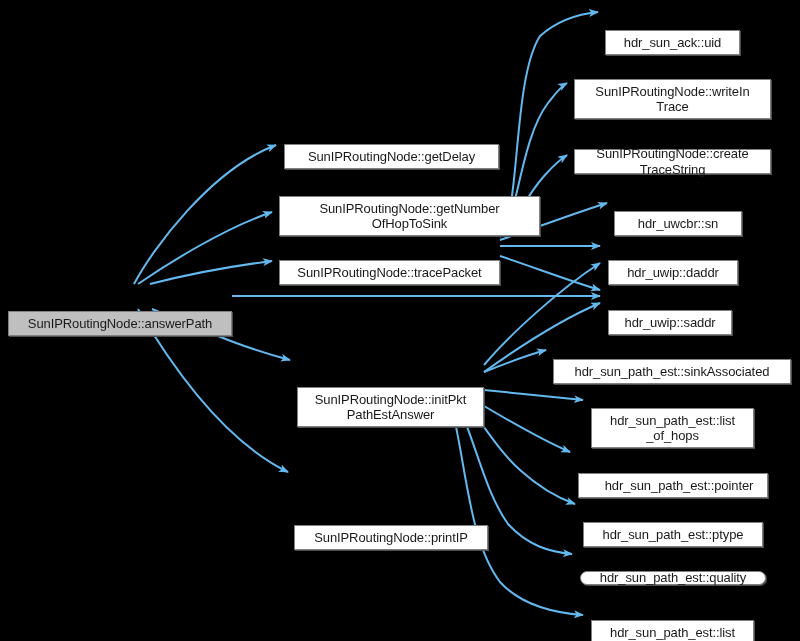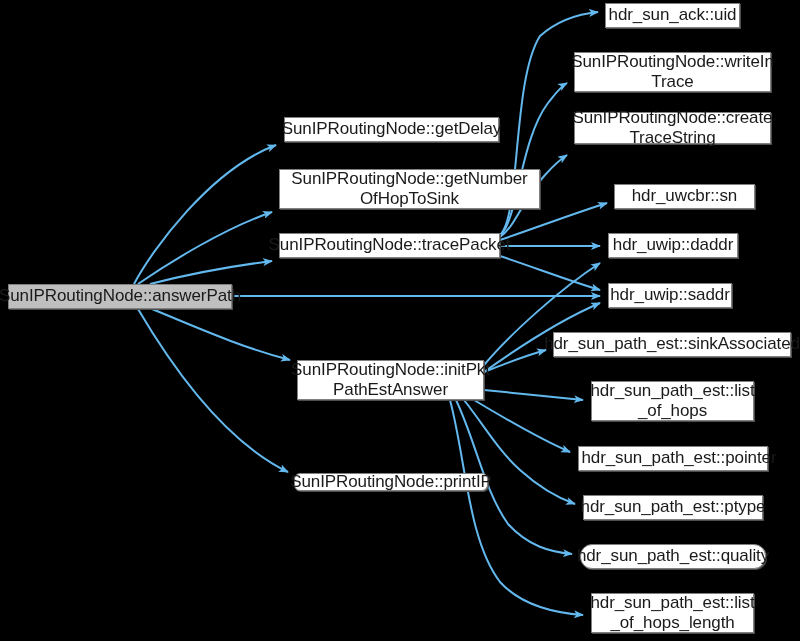--- a/index.html
+++ b/index.html
@@ -27,26 +27,27 @@
   .node {
     position: absolute;
     box-sizing: border-box;
     display: flex;
     align-items: center;
     justify-content: center;
     text-align: center;
     border: 1px solid #808080;
     background: #ffffff;
     color: #1a1a1a;
-    font-size: 17px;
+    font-size: 13px;
     line-height: 1.18;
     letter-spacing: -0.1px;
     white-space: pre-line;
     box-shadow: 1px 1px 0px 0px #4d4d4d;
     z-index: 5;
+    margin-top: 27px;
   }
   .node.root {
     background: #bfbfbf;
     border: 1px solid #808080;
   }
 </style>
 </head>
 <body>
 
 <div id="canvas">
@@ -106,43 +107,43 @@
   <div class="node" style="left:284px;top:117px;width:215px;height:25px;">SunIPRoutingNode::getDelay</div>
 
   <div class="node" style="left:279px;top:169px;width:261px;height:40px;">SunIPRoutingNode::getNumber
 OfHopToSink</div>
 
   <div class="node" style="left:279px;top:233px;width:221px;height:25px;">SunIPRoutingNode::tracePacket</div>
 
   <div class="node" style="left:297px;top:360px;width:187px;height:40px;">SunIPRoutingNode::initPkt
 PathEstAnswer</div>
 
-  <div class="node" style="left:294px;top:473px;width:194px;height:18px;border-radius:6px;">SunIPRoutingNode::printIP</div>
+  <div class="node" style="left:294px;top:498px;width:194px;height:25px;">SunIPRoutingNode::printIP</div>
 
   <div class="node" style="left:605px;top:3px;width:135px;height:25px;">hdr_sun_ack::uid</div>
 
   <div class="node" style="left:574px;top:52px;width:197px;height:40px;">SunIPRoutingNode::writeIn
 Trace</div>
 
-  <div class="node" style="left:574px;top:112px;width:197px;height:32px;">SunIPRoutingNode::create
+  <div class="node" style="left:574px;top:122px;width:197px;height:25px;">SunIPRoutingNode::create
 TraceString</div>
 
-  <div class="node" style="left:614px;top:184px;width:141px;height:25px;">hdr_uwcbr::sn</div>
+  <div class="node" style="left:614px;top:184px;width:128px;height:25px;">hdr_uwcbr::sn</div>
 
   <div class="node" style="left:608px;top:233px;width:130px;height:25px;">hdr_uwip::daddr</div>
 
   <div class="node" style="left:608px;top:283px;width:124px;height:25px;">hdr_uwip::saddr</div>
 
   <div class="node" style="left:553px;top:332px;width:238px;height:25px;">hdr_sun_path_est::sinkAssociated</div>
 
   <div class="node" style="left:591px;top:381px;width:163px;height:40px;">hdr_sun_path_est::list
 _of_hops</div>
 
   <div class="node" style="left:578px;top:446px;width:190px;height:25px;padding-left:12px;">hdr_sun_path_est::pointer</div>
 
   <div class="node" style="left:583px;top:495px;width:180px;height:25px;">hdr_sun_path_est::ptype</div>
 
-  <div class="node" style="left:580px;top:544px;width:186px;height:25px;border-radius:12px;">hdr_sun_path_est::quality</div>
+  <div class="node" style="left:580px;top:544px;width:186px;height:14px;border-radius:12px;">hdr_sun_path_est::quality</div>
 
   <div class="node" style="left:591px;top:593px;width:163px;height:40px;">hdr_sun_path_est::list
 _of_hops_length</div>
 
 </div>
 
 </body></html>

